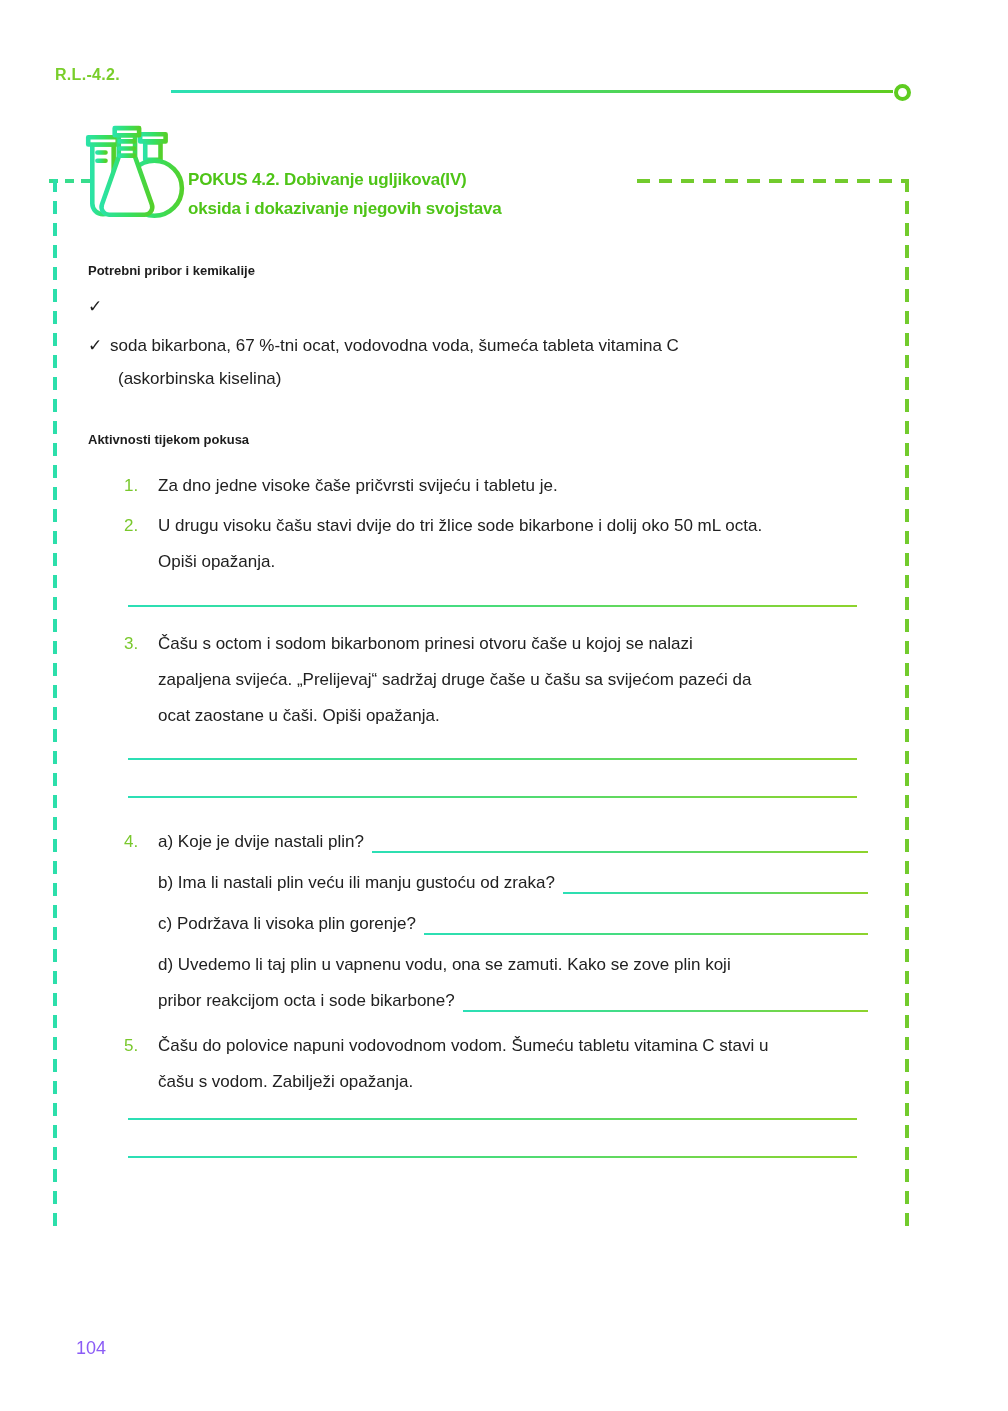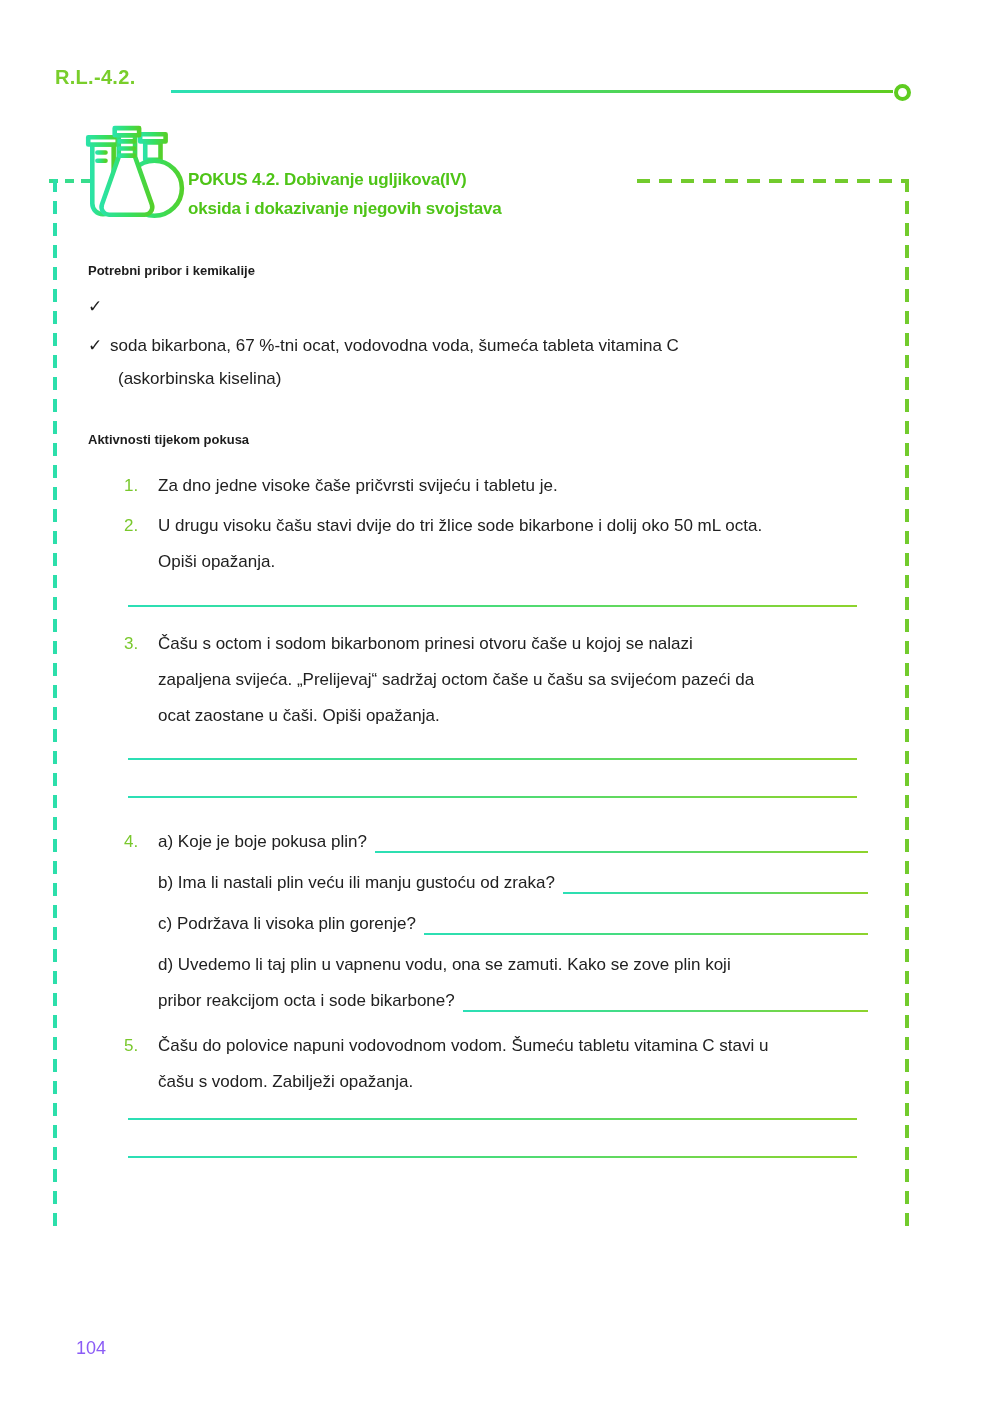--- a/index.html
+++ b/index.html
@@ -1,21 +1,21 @@
 <!DOCTYPE html>
 <html><head>
 <meta charset="utf-8">
 <style>
   html,body{margin:0;padding:0;background:#ffffff;}
   .page{
     position:relative;width:1008px;height:1411px;background:#ffffff;
     font-family:"Liberation Sans",sans-serif;color:#212121;font-size:17px;overflow:hidden;
   }
   
-  .rl-label{position:absolute;left:55px;top:66px;font-size:20px;font-weight:bold;color:#79ce2b;letter-spacing:.3px;}
+  .rl-label{position:absolute;left:55px;top:66px;font-size:16px;font-weight:bold;color:#79ce2b;letter-spacing:.3px;}
   .header-rule{position:absolute;left:171px;top:90px;width:722px;height:3px;background:linear-gradient(90deg,#2ce0b4,#49d86a,#5fcd20);}
   .header-ring{position:absolute;left:894px;top:84px;width:9px;height:9px;border:4px solid #5ecc20;border-radius:50%;background:#fff;}
   
   .dash-h-left{position:absolute;left:49px;top:179px;width:42px;height:4px;
     background:repeating-linear-gradient(90deg,#37dd8d 0 9px,transparent 9px 16px);}
   .dash-v-left{position:absolute;left:53px;top:179px;width:4px;height:1054px;
     background:repeating-linear-gradient(180deg,#2cdfab 0 13px,transparent 13px 22px);}
   .dash-h-right{position:absolute;left:637px;top:179px;width:272px;height:4px;
     background:repeating-linear-gradient(90deg,#72cb2d 0 13px,transparent 13px 22px);}
   .dash-v-right{position:absolute;left:905px;top:179px;width:4px;height:1054px;
@@ -128,33 +128,33 @@
         <div class="line">Opiši opažanja.</div>
       </div>
     </div>
 
     <div class="ans-line mt-ans1"></div>
 
     <div class="step mt-step3">
       <div class="step-num">3.</div>
       <div class="step-body">
         <div class="line">Čašu s octom i sodom bikarbonom prinesi otvoru čaše u kojoj se nalazi</div>
-        <div class="line">zapaljena svijeća. „Prelijevaj“ sadržaj octom čaše u čašu sa svijećom pazeći da</div>
+        <div class="line">zapaljena svijeća. „Prelijevaj“ sadržaj druge čaše u čašu sa svijećom pazeći da</div>
         <div class="line">ocat zaostane u čaši. Opiši opažanja.</div>
       </div>
     </div>
 
     <div class="ans-line mt-ans2"></div>
     <div class="ans-line mt-ans3"></div>
 
     <div class="step mt-step4">
       <div class="step-num">4.</div>
       <div class="step-body">
         <div class="q-row">
-          <span class="q-label">a) Koje je boje pokusa plin?</span>
+          <span class="q-label">a) Koje je dvije nastali plin?</span>
           <span class="fill-line"></span>
         </div>
         <div class="q-row">
           <span class="q-label">b) Ima li nastali plin veću ili manju gustoću od zraka?</span>
           <span class="fill-line"></span>
         </div>
         <div class="q-row">
           <span class="q-label">c) Podržava li visoka plin gorenje?</span>
           <span class="fill-line"></span>
         </div>

